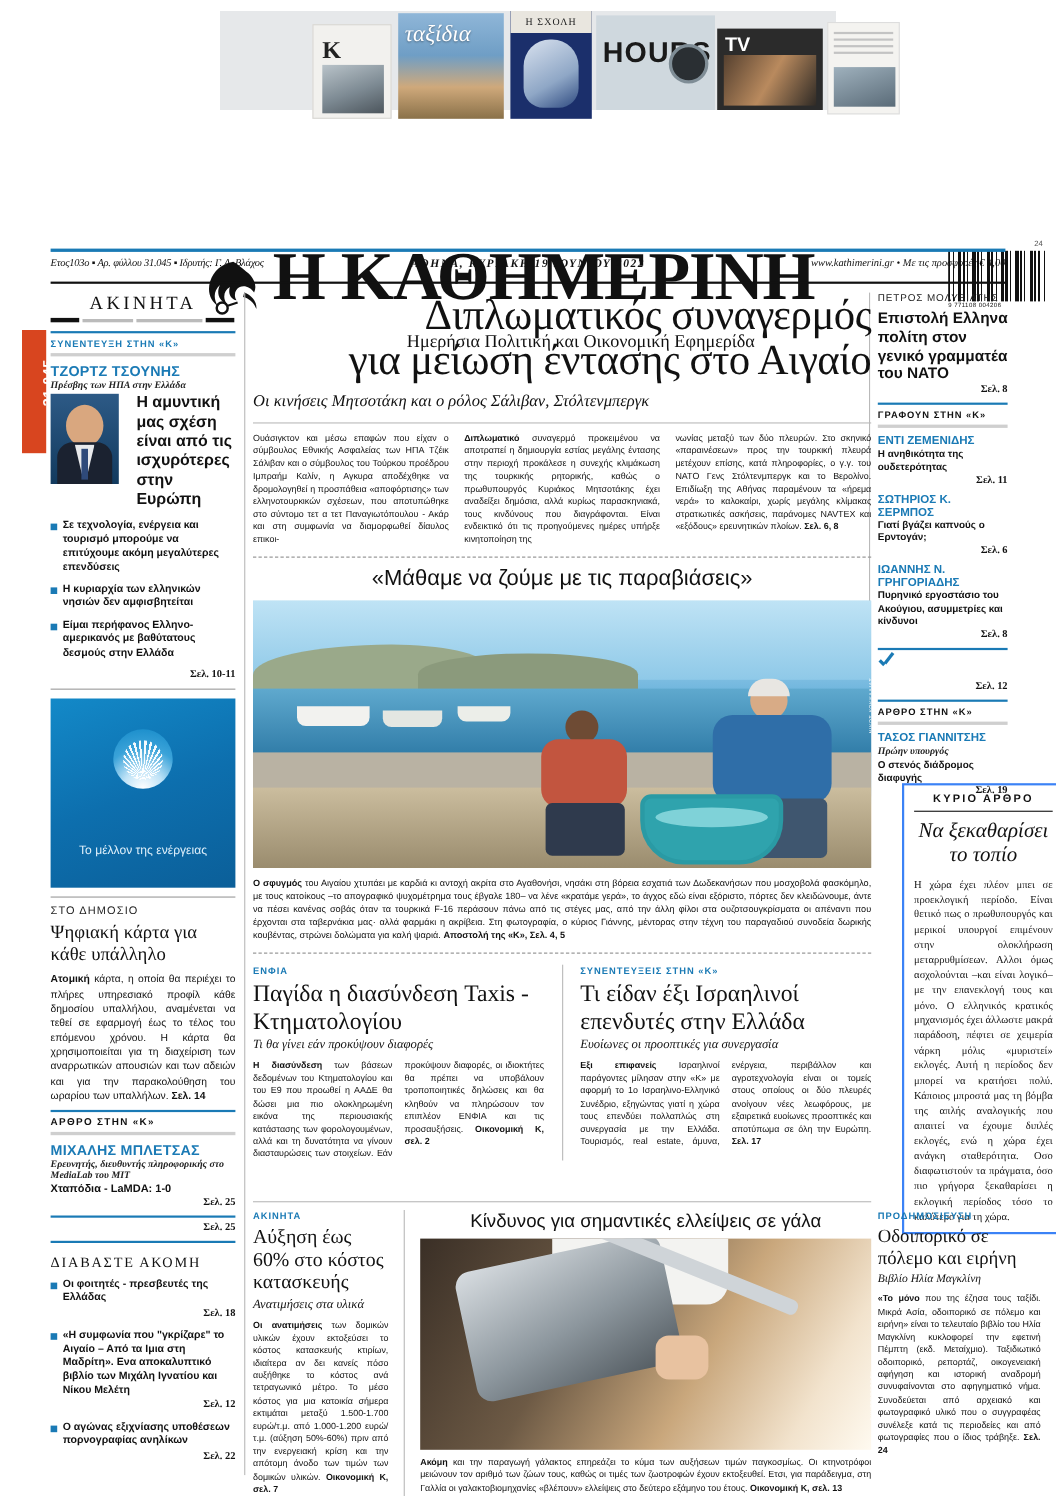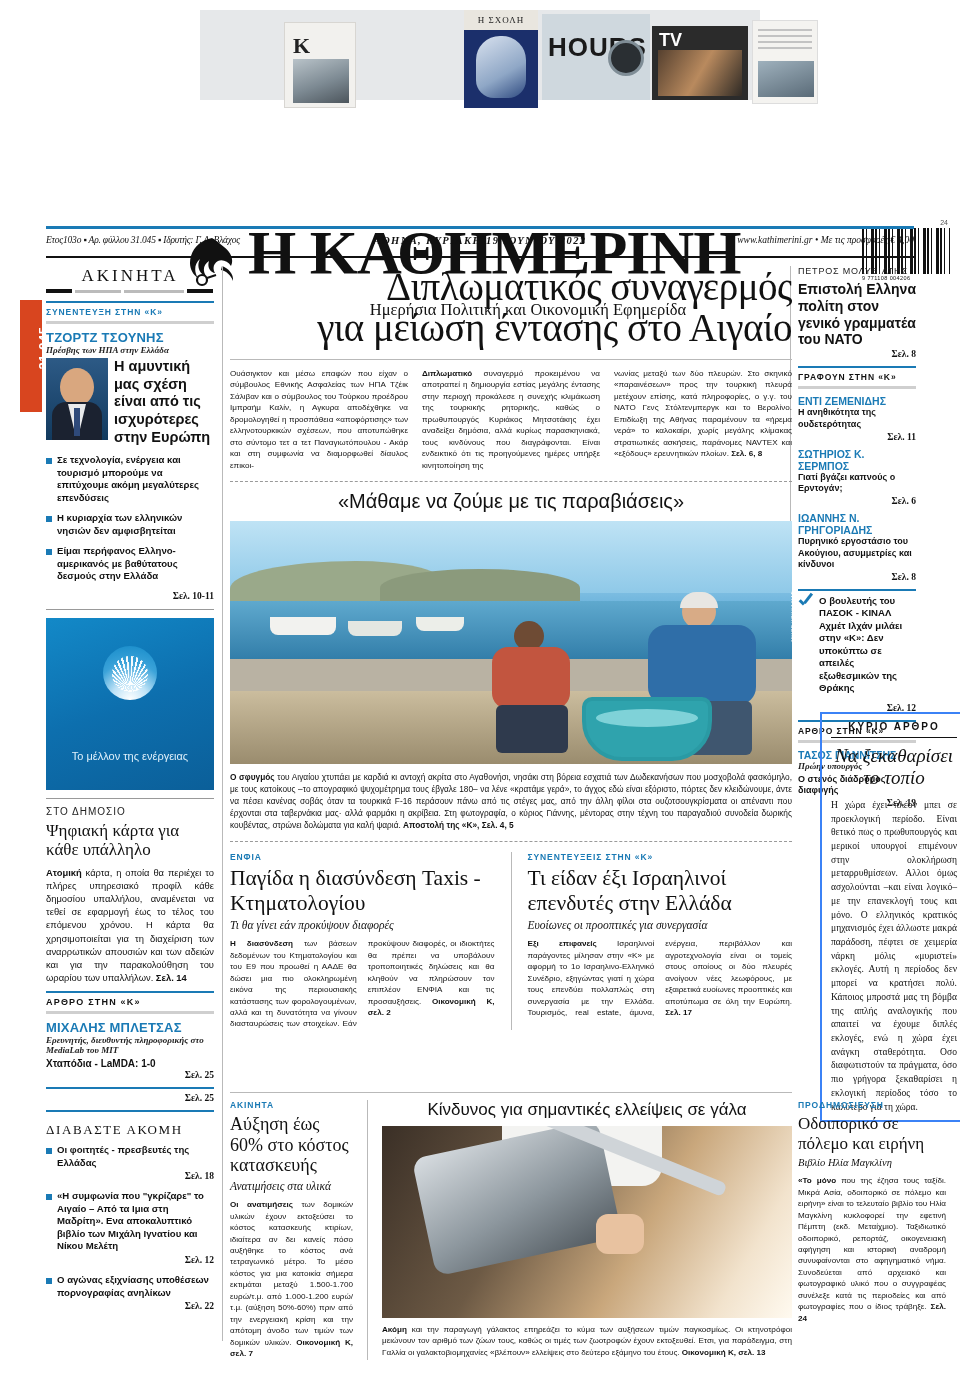--- a/index.html
+++ b/index.html
@@ -117,21 +117,21 @@
   }
   .simera-rule { display:flex; gap:3px; align-items:center; margin-bottom:8px; }
   .simera-rule i { height:4px; background:#111; }
   .simera-rule i:nth-child(1){ width:26px;} 
   .simera-rule i:nth-child(2){ width:46px; background:#bbb; height:3px;}
   .simera-rule i:nth-child(3){ width:60px; background:#bbb; height:3px;}
   .simera-rule i:nth-child(4){ width:26px; background:#111;}
 
   .person-name { color:#1a7ab5; font-weight:700; font-size:13px; letter-spacing:.2px; }
   .person-role { font-family:"Liberation Serif", serif; font-style:italic; font-weight:700; font-size:9px; color:#222; margin-bottom:3px;}
-  .iv-wrap { display:flex; gap:6px; }
+  .iv-wrap { display:flex; gap:16px; }
   .iv-photo { width:62px; height:82px; flex:0 0 62px; position:relative; overflow:hidden;
     background:linear-gradient(180deg,#2d5a86,#123a5e); }
   .iv-photo .head { position:absolute; left:14px; top:10px; width:34px; height:38px; border-radius:50%; background:#d9a77f; }
   .iv-photo .body { position:absolute; left:6px; top:44px; width:50px; height:40px; border-radius:14px 14px 0 0; background:#1b2230; }
   .iv-photo .shirt { position:absolute; left:22px; top:46px; width:18px; height:30px; background:#e9eaec; clip-path:polygon(0 0,100% 0,60% 100%,40% 100%); }
   .iv-photo .tie { position:absolute; left:28px; top:50px; width:6px; height:28px; background:#2f4a7a; }
   .iv-headline { font-size:14.5px; font-weight:700; line-height:1.22; color:#111; }
   .bullets { margin-top:8px; }
   .bullet { display:flex; gap:5px; margin-bottom:8px; }
   .bullet .sq { width:6px; height:6px; background:#1a7ab5; margin-top:4px; flex:0 0 6px; }
@@ -253,20 +253,23 @@
 <div class="page">
 
   <div class="promo-strip">
     <div class="promo-band"></div>
 
     <div class="promo-item pi1">
       <div class="k-letter">K</div>
       <div class="k-photo"></div>
     </div>
 
+    <div class="promo-item pi2">
+      <div class="taxidia">ταξίδια</div>
+    </div>
 
     <div class="promo-item pi3">
       <div class="gam-top">
           <span>Η ΣΧΟΛΗ</span>
         </div>
       <div class="face"></div>
     </div>
 
     <div class="promo-item pi4">
       <div class="hrs">HOURS</div>
@@ -405,20 +408,21 @@
       <span class="tx" style="width:100%"><span>Ο αγώνας εξιχνίασης υποθέσεων πορνογραφίας ανηλίκων</span><span class="pg">Σελ. 22</span></span>
     </div>
 
   </div>
 
   <div class="col-main">
     <div class="lead-h1">
       <div>Διπλωματικός συναγερμός</div>
       <div>για μείωση έντασης στο Αιγαίο</div>
     </div>
+    <div class="lead-sub">Οι κινήσεις Μητσοτάκη και ο ρόλος Σάλιβαν, Στόλτενμπεργκ</div>
     <div class="lead-rule"></div>
 
     <div class="lead-cols">
       <div class="c">Ουάσιγκτον και μέσω επαφών που είχαν ο σύμβουλος Εθνικής Ασφαλείας των ΗΠΑ Τζέικ Σάλιβαν και ο σύμβουλος του Τούρκου προέδρου Ιμπραήμ Καλίν, η Αγκυρα αποδέχθηκε να δρομολογηθεί η προσπάθεια «αποφόρτισης» των ελληνοτουρκικών σχέσεων, που αποτυπώθηκε στο σύντομο τετ α τετ Παναγιωτόπουλου - Ακάρ και στη συμφωνία να διαμορφωθεί δίαυλος επικοι-</div>
       <div class="c"><b>Διπλωματικό</b><span> συναγερμό προκειμένου να αποτραπεί η δημιουργία εστίας μεγάλης έντασης στην περιοχή προκάλεσε η συνεχής κλιμάκωση της τουρκικής ρητορικής, καθώς ο πρωθυπουργός Κυριάκος Μητσοτάκης έχει αναδείξει δημόσια, αλλά κυρίως παρασκηνιακά, τους κινδύνους που διαγράφονται. Είναι ενδεικτικό ότι τις προηγούμενες ημέρες υπήρξε κινητοποίηση της</span></div>
       <div class="c"><span>νωνίας μεταξύ των δύο πλευρών. Στο σκηνικό «παραινέσεων» προς την τουρκική πλευρά μετέχουν επίσης, κατά πληροφορίες, ο γ.γ. του ΝΑΤΟ Γενς Στόλτενμπεργκ και το Βερολίνο. Επιδίωξη της Αθήνας παραμένουν τα «ήρεμα νερά» το καλοκαίρι, χωρίς μεγάλης κλίμακας στρατιωτικές ασκήσεις, παράνομες NAVTEX και «εξόδους» ερευνητικών πλοίων.</span> <b>Σελ. 6, 8</b></div>
     </div>
 
     <div class="dashed"></div>
     <div class="caption-title">«Μάθαμε να ζούμε με τις παραβιάσεις»</div>
@@ -512,21 +516,20 @@
     </div>
     <div style="margin-bottom:4px;">
       <div class="r-author">ΙΩΑΝΝΗΣ Ν. ΓΡΗΓΟΡΙΑΔΗΣ</div>
       <div class="r-desc">Πυρηνικό εργοστάσιο του Ακούγιου, ασυμμετρίες και κίνδυνοι</div>
       <span class="pg">Σελ. 8</span>
     </div>
 
     <div class="sep-blue"></div>
     <div class="bullet" style="align-items:flex-start;">
       <span class="tick"></span>
-      <span class="tx">Ο βουλευτής του ΠΑΣΟΚ - ΚΙΝΑΛ Αχμέτ Ιλχάν μιλάει στην «Κ»: Δεν υποκύπτω σε απειλές εξωθεσμικών της Θράκης</span>
     </div>
     <span class="pg">Σελ. 12</span>
 
     <div class="sep-blue"></div>
     <div class="kicker" style="color:#111;">ΑΡΘΡΟ ΣΤΗΝ «Κ»</div>
     <div class="sep-grey"></div>
     <div class="r-author">ΤΑΣΟΣ ΓΙΑΝΝΙΤΣΗΣ</div>
     <div class="person-role">Πρώην υπουργός</div>
     <div class="r-desc">Ο στενός διάδρομος διαφυγής</div>
     <span class="pg">Σελ. 19</span>

